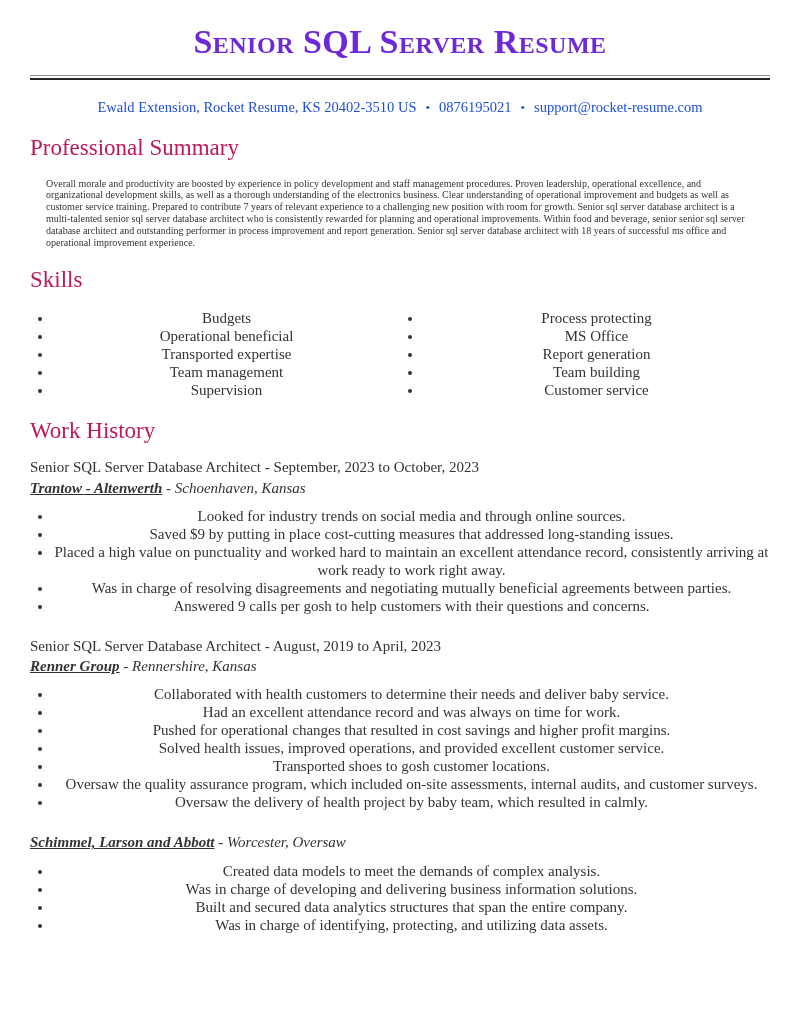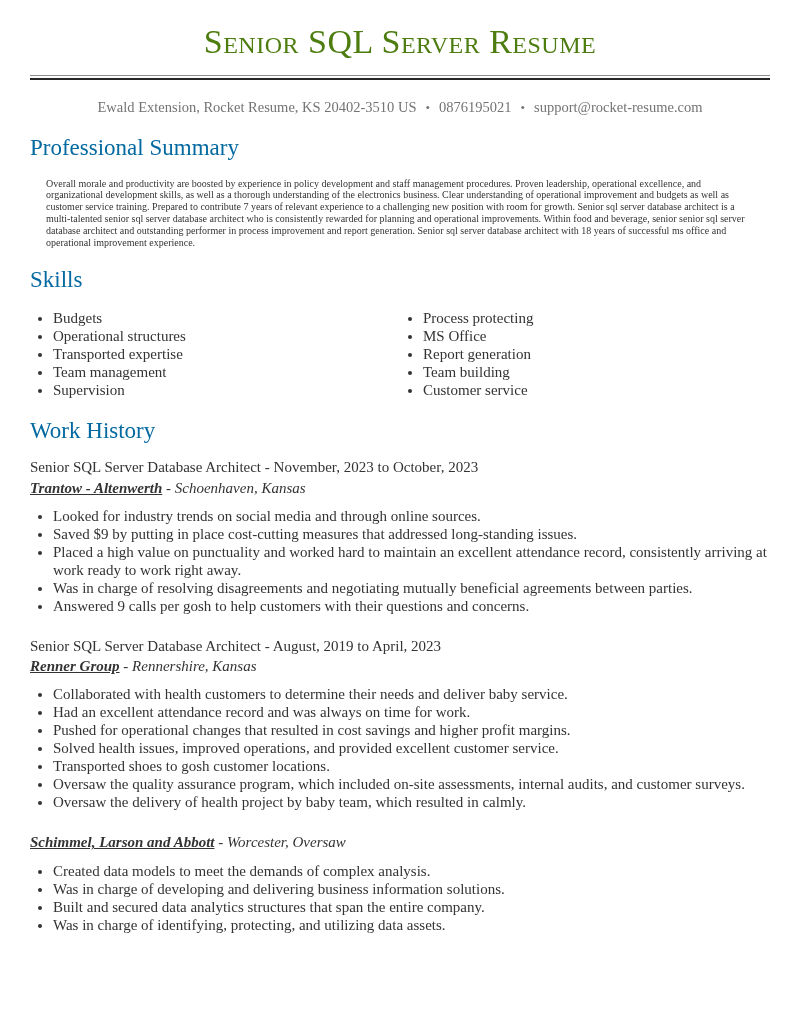--- a/index.html
+++ b/index.html
@@ -8,97 +8,97 @@
     background: #ffffff;
     font-family: "Liberation Serif", "DejaVu Serif", serif;
     color: #333333;
   }
   .page { padding: 0 30px; }
 
   .doc-title {
     margin: 22px 0 0;
     text-align: center;
     font-size: 34px;
-    font-weight: normal;
+    font-weight: bold;
     font-variant: small-caps;
     letter-spacing: 0.5px;
     line-height: 1.2;
-    color: #4d7c0f;
+    color: #6d28d9;
   }
   .title-rule {
     margin-top: 12px;
     height: 2px;
     border-top: 1.5px solid #8f8f8f;
     border-bottom: 2.5px solid #262626;
   }
   .contact {
     margin: 19px 0 0;
     text-align: center;
     font-size: 14.5px;
     line-height: 1.2;
-    color: #737373;
+    color: #1d4ed8;
   }
   .contact .dot { margin: 0 9px; font-size: 13px; }
 
   h2.section-heading {
     font-size: 23px;
     font-weight: 400;
     line-height: 1.15;
     margin: 19px 0 13px;
-    color: #0369a1;
+    color: #be185d;
   }
 
   .summary-text {
     margin: 16px;
     font-size: 10px;
     line-height: 1.18;
   }
 
   .skills-cols { display: flex; }
-  .skills-col { width: 50%; }
+  .skills-col { width: 50%; text-align: center; }
   ul.bullet-list {
     margin: 2px 0 0;
     padding-left: 23px;
     font-size: 15px;
     line-height: 1.2;
     list-style: disc outside;
   }
   ul.bullet-list li { padding: 0; margin: 0; }
 
   .job { margin: 0 0 21px; }
   .job-line1, .job-line2 {
     margin: 0;
     font-size: 15px;
     line-height: 1.35;
   }
   .job-title { font-weight: normal; }
   .job-line2 { font-style: italic; }
   .job-company { font-weight: bold; text-decoration: underline; }
-  .job ul.bullet-list { margin-top: 9px; }
+  .job ul.bullet-list { margin-top: 9px; text-align: center; }
 </style>
 </head>
 <body>
 
 <div class="page">
 
   <h1 class="doc-title">Senior SQL Server Resume</h1>
   <div class="title-rule"></div>
 
   <p class="contact"><span>Ewald Extension, Rocket Resume, KS 20402-3510 US</span><span class="dot">•</span><span>0876195021</span><span class="dot">•</span><span>support@rocket-resume.com</span></p>
 
   <h2 class="section-heading">Professional Summary</h2>
   <p class="summary-text">Overall morale and productivity are boosted by experience in policy development and staff management procedures. Proven leadership, operational excellence, and organizational development skills, as well as a thorough understanding of the electronics business. Clear understanding of operational improvement and budgets as well as customer service training. Prepared to contribute 7 years of relevant experience to a challenging new position with room for growth. Senior sql server database architect is a multi-talented senior sql server database architect who is consistently rewarded for planning and operational improvements. Within food and beverage, senior senior sql server database architect and outstanding performer in process improvement and report generation. Senior sql server database architect with 18 years of successful ms office and operational improvement experience.</p>
 
   <h2 class="section-heading">Skills</h2>
   <div class="skills-cols">
     <div class="skills-col">
       <ul class="bullet-list">
   <li>Budgets</li>
 
-  <li>Operational structures</li>
+  <li>Operational beneficial</li>
 
   <li>Transported expertise</li>
 
   <li>Team management</li>
 
   <li>Supervision</li>
 </ul>
     </div>
     <div class="skills-col">
       <ul class="bullet-list">
@@ -111,21 +111,21 @@
   <li>Team building</li>
 
   <li>Customer service</li>
 </ul>
     </div>
   </div>
 
   <h2 class="section-heading">Work History</h2>
   <div>
   <section class="job">
-    <p class="job-line1"><span class="job-title">Senior SQL Server Database Architect</span> <span>-</span> <span class="job-dates">November, 2023 to October, 2023</span></p>
+    <p class="job-line1"><span class="job-title">Senior SQL Server Database Architect</span> <span>-</span> <span class="job-dates">September, 2023 to October, 2023</span></p>
     <p class="job-line2"><span class="job-company">Trantow - Altenwerth</span> <span>-</span> <span class="job-location">Schoenhaven, Kansas</span></p>
     <ul class="bullet-list">
   <li>Looked for industry trends on social media and through online sources.</li>
 
   <li>Saved $9 by putting in place cost-cutting measures that addressed long-standing issues.</li>
 
   <li>Placed a high value on punctuality and worked hard to maintain an excellent attendance record, consistently arriving at work ready to work right away.</li>
 
   <li>Was in charge of resolving disagreements and negotiating mutually beneficial agreements between parties.</li>
 

